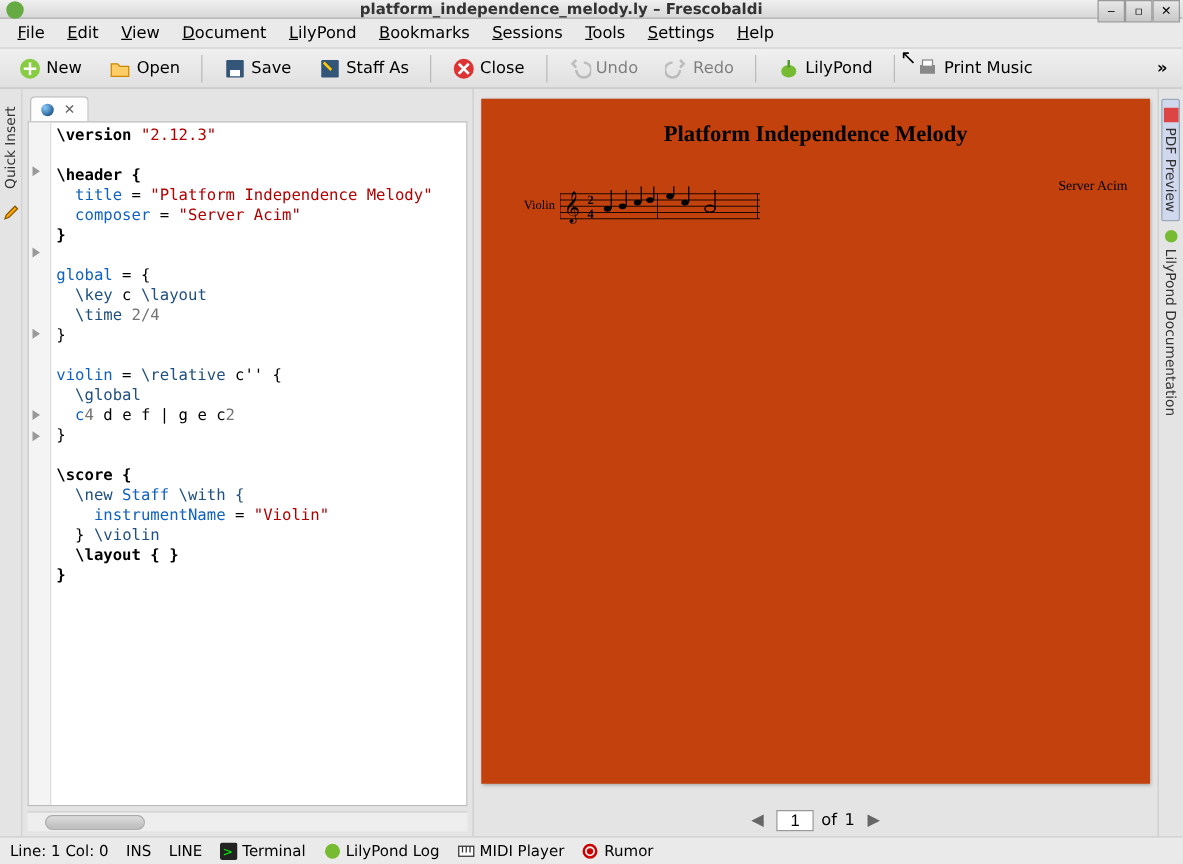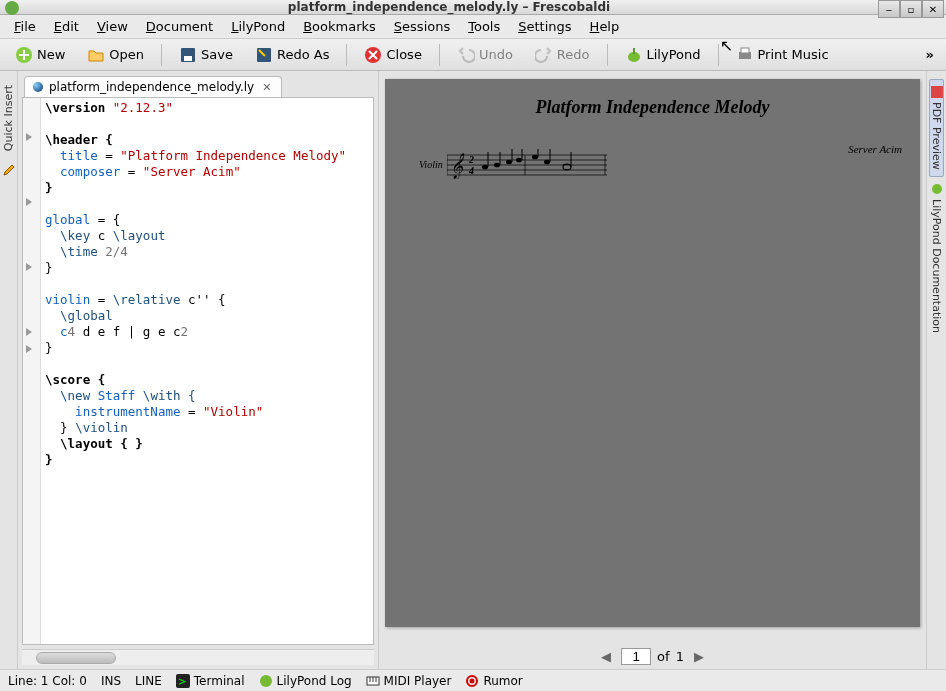--- a/index.html
+++ b/index.html
@@ -40,21 +40,21 @@
   .codearea { flex: 1; padding: 2px 4px; line-height: 16px; white-space: pre; overflow: hidden; }
   .kw { color: #000; font-weight: bold; }
   .str { color: #b00000; }
   .var { color: #1060c0; }
   .num { color: #737373; }
   .cmd { color: #205080; }
   .hscroll { height: 16px; background: #eee; border-top: 1px solid #ccc; margin: 0 4px 4px 4px; position: relative; }
   .hscroll .thumb { position: absolute; left: 14px; top: 2px; width: 80px; height: 12px; background: linear-gradient(to bottom,#ddd,#bbb); border-radius: 6px; border:1px solid #aaa; }
   
   .previewpane { flex: 1; display: flex; flex-direction: column; background: #e4e4e4; border-left: 1px solid #ccc; }
-  .pdfpage { flex: 1; margin: 8px 6px 16px 6px; background: #737373; box-shadow: 1px 1px 3px rgba(0,0,0,0.3); position: relative; font-family: Georgia, serif; font-style: italic; }
+  .pdfpage { flex: 1; margin: 8px 6px 16px 6px; background: #c2410c; box-shadow: 1px 1px 3px rgba(0,0,0,0.3); position: relative; font-family: Georgia, serif; }
   .pdfpage .doctitle { text-align: center; font-weight: bold; font-size: 18px; padding-top: 18px; }
   .pdfpage .composer { position: absolute; right: 18px; top: 64px; font-size: 11px; }
   .staff { position: absolute; left: 34px; top: 70px; display: flex; align-items: center; gap: 4px; }
   .staff .instlabel { font-size: 10px; }
   
   .pager { height: 26px; display: flex; align-items: center; justify-content: center; gap: 6px; }
   .pager .pgbtn { width: 18px; height: 18px; display: flex; align-items: center; justify-content: center; cursor: pointer; color: #666; }
   .pager input { width: 30px; text-align: center; border: 1px solid #999; }
   
   .rightdock { width: 20px; background: #e4e4e4; display: flex; flex-direction: column; align-items: center; padding-top: 8px; border-left: 1px solid #ccc; }
@@ -122,21 +122,21 @@
       </span>
       <span>Save</span>
     </div>
   <div class="tbtn">
       <span class="ico">
         <svg viewBox="0 0 18 18" width="18" height="18">
           <rect x="2" y="2" width="14" height="14" fill="#357" rx="1"></rect>
           <path d="M4 4l6 6" stroke="#fc0" stroke-width="2"></path>
         </svg>
       </span>
-      <span>Redo As</span>
+      <span>Staff As</span>
     </div>
   <div class="tdiv"></div>
   <div class="tbtn">
       <span class="ico">
         <svg viewBox="0 0 18 18" width="18" height="18">
           <circle cx="9" cy="9" r="8" fill="#d33"></circle>
           <path d="M5 5l8 8M13 5l-8 8" stroke="#fff" stroke-width="2"></path>
         </svg>
       </span>
       <span>Close</span>
@@ -188,21 +188,20 @@
     <div class="vlabel">Quick Insert</div>
     <svg class="dockicon" viewBox="0 0 14 14">
         <path d="M2 12l1-3 7-7 2 2-7 7z" fill="#fa0" stroke="#850"></path>
       </svg>
   </div>
 
   <div class="editorpane">
     <div class="tabbar">
       <div class="tab">
         <span class="dot"></span>
-        <span>platform_independence_melody.ly</span>
         <span class="close">✕</span>
       </div>
     </div>
     <div class="editor">
       <div class="gutter">
         <div style="height:16px"></div><div style="height:16px"></div>
         <svg class="foldmark" viewBox="0 0 12 12">
             <path d="M3 2l6 4-6 4z" fill="#999"></path>
           </svg>
         <div style="height:48px"></div>

